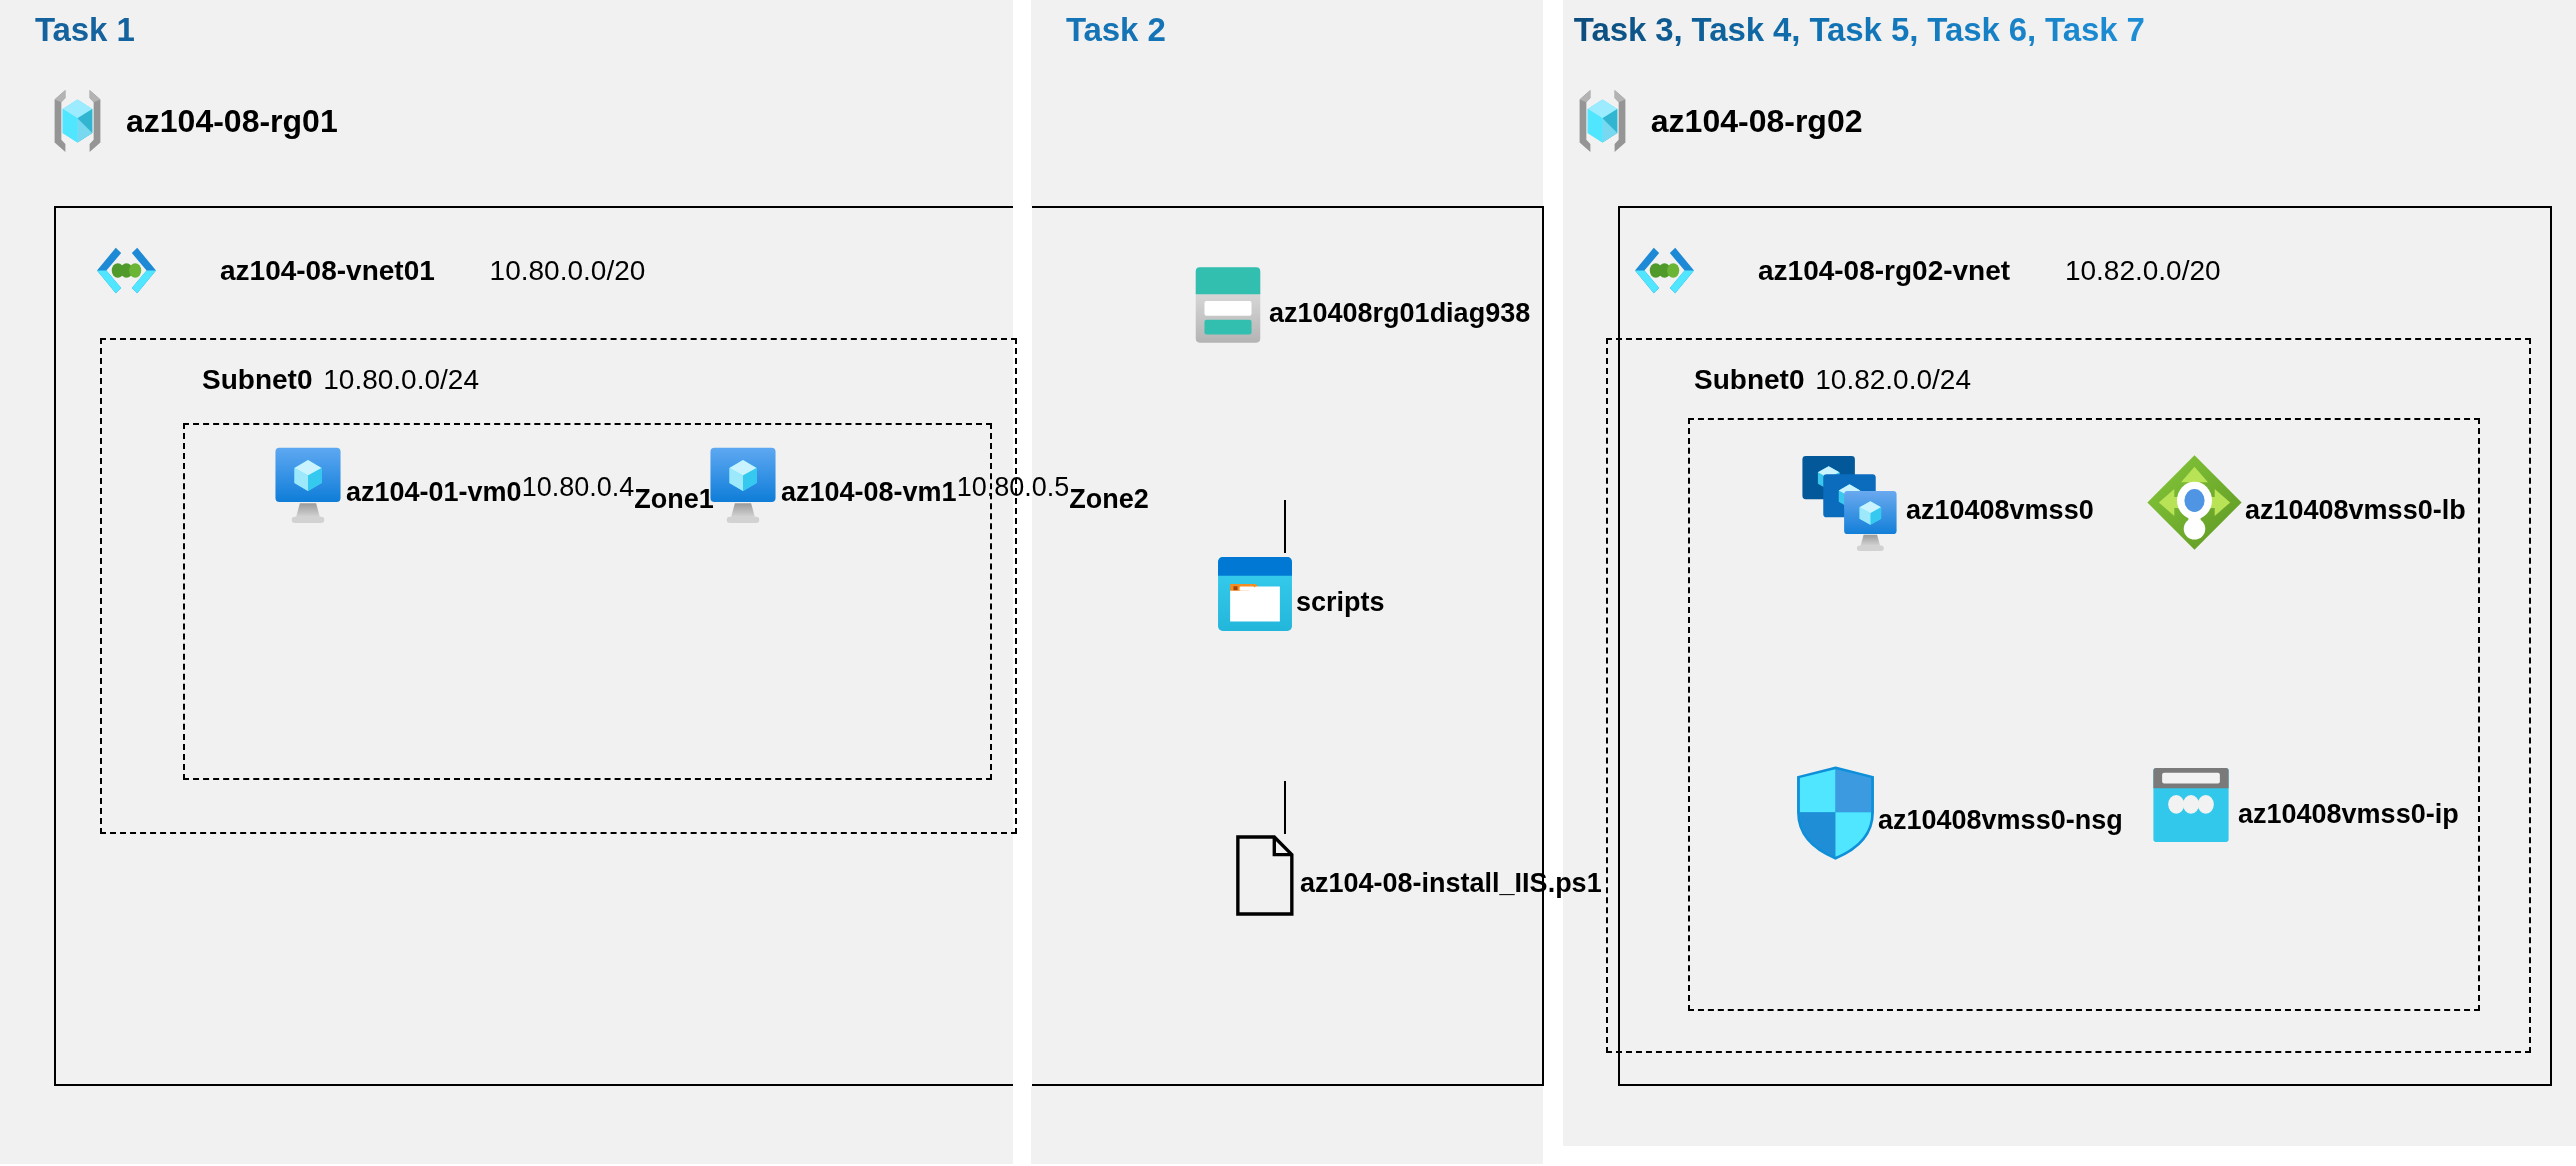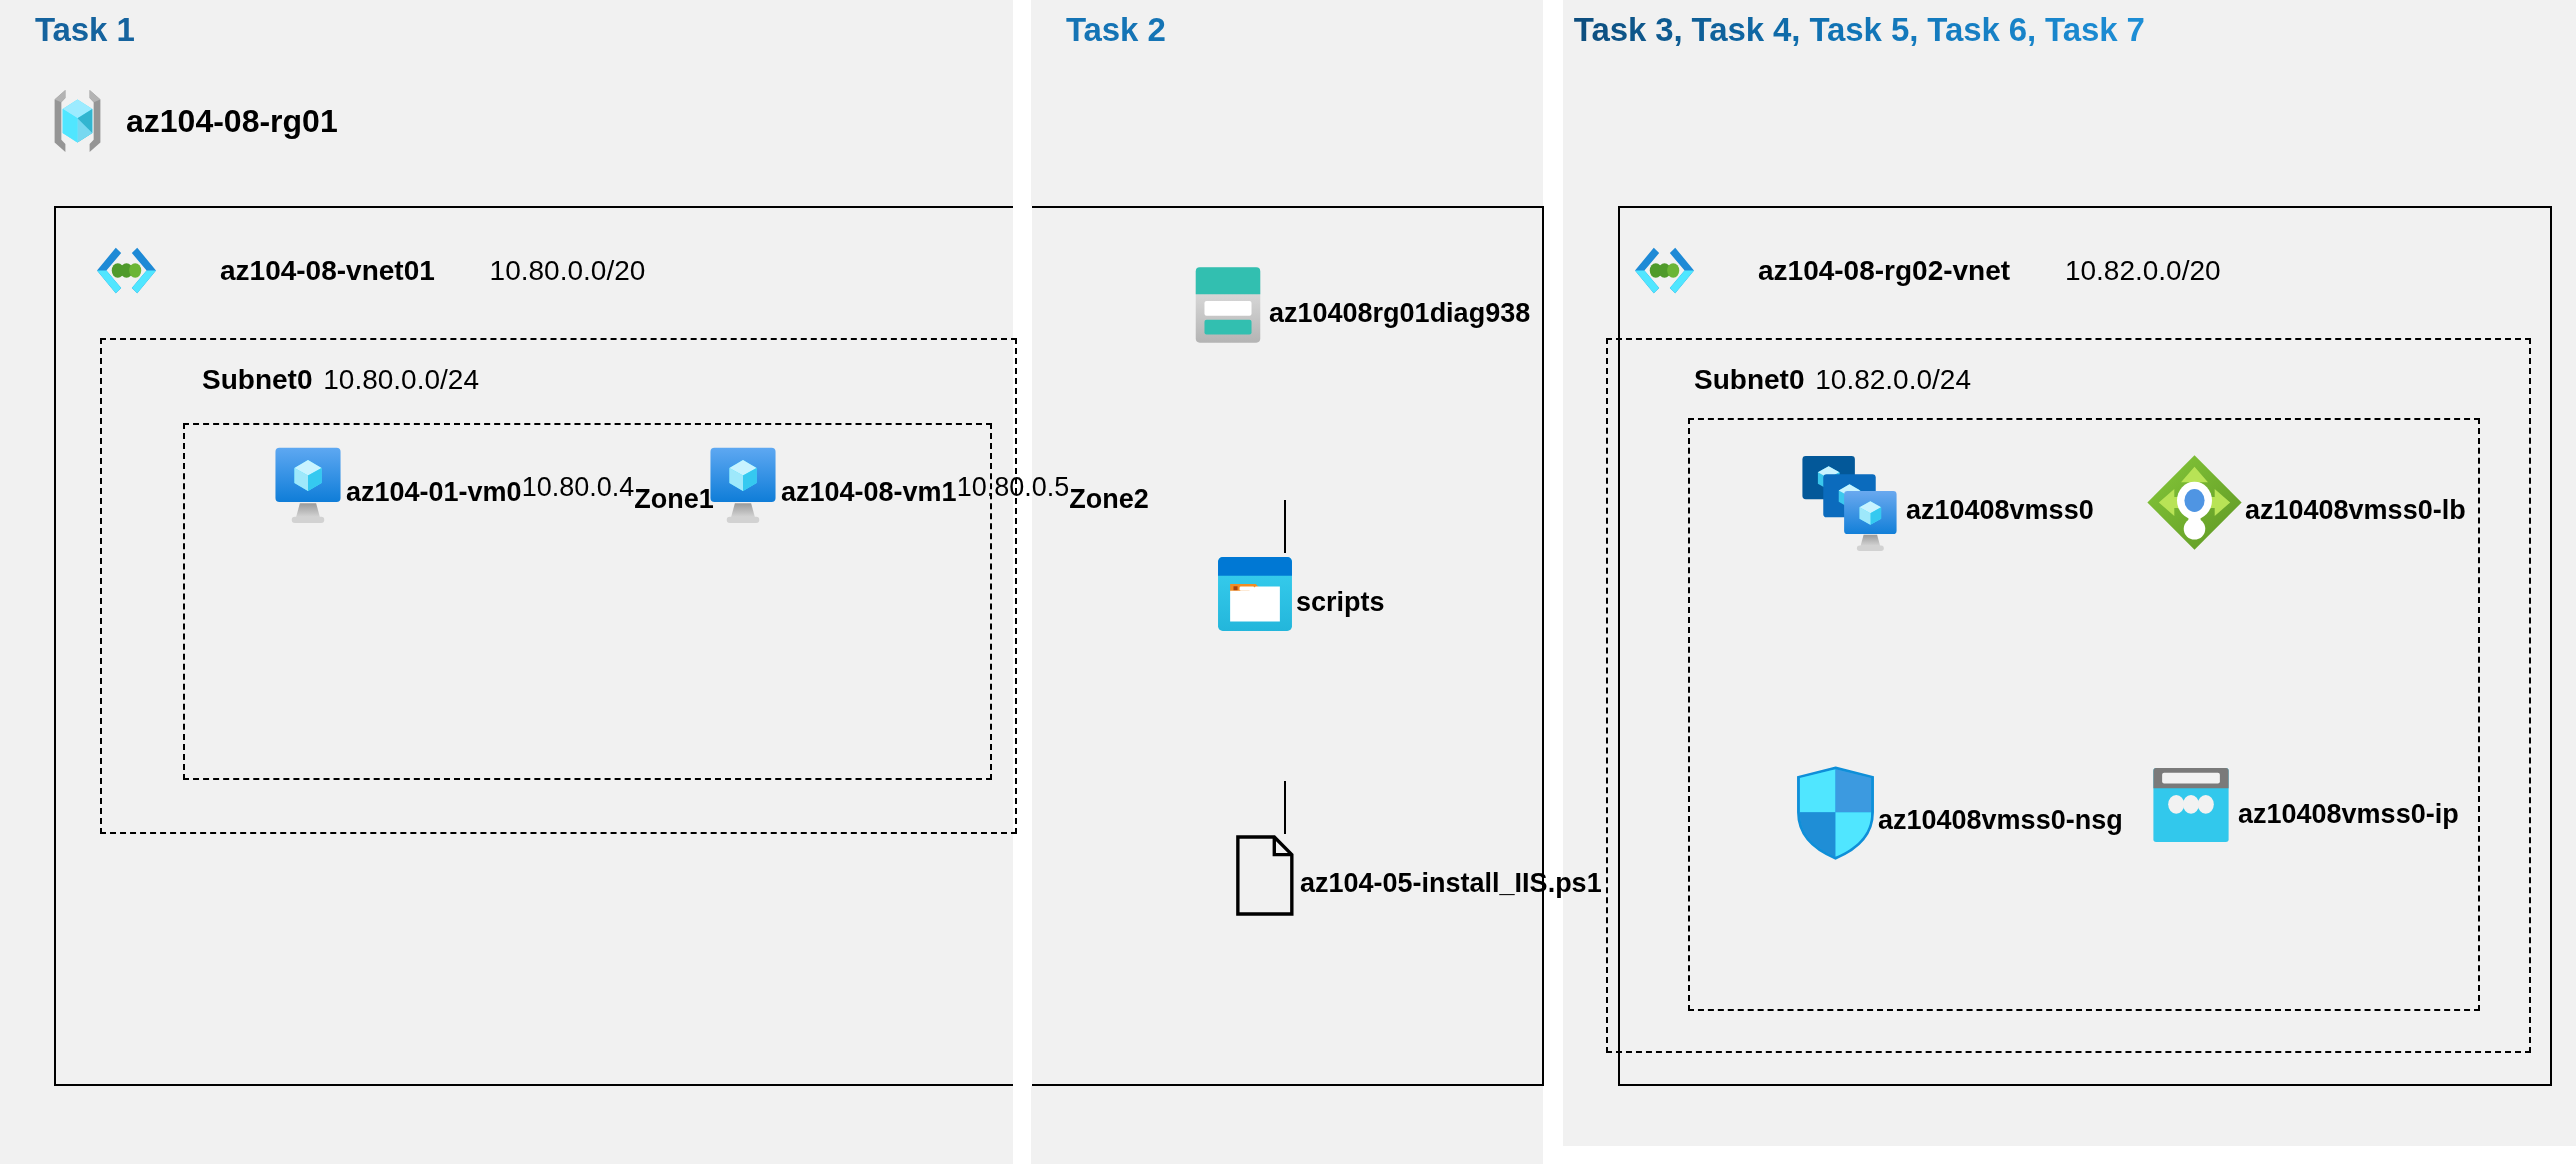--- a/index.html
+++ b/index.html
@@ -113,20 +113,36 @@
   </div>
 </div>
 
 <div class="panel" id="panel-task2">
   <div class="task-label" id="task2-label">Task 2</div>
 </div>
 
 <div class="panel" id="panel-task3">
   <div class="task-label" id="task3-label">Task 3, Task 4, Task 5, Task 6, Task 7</div>
 
+  <div class="rg-row" style="left:10.8px;top:86px;">
+    <span>
+      <svg width="57" height="70" viewBox="0 0 84 104">
+        <path d="M24 6 L8 20 L8 84 L24 98 L24 86 L18 80 L18 24 L24 18 Z" fill="#959595"></path>
+        <path d="M24 6 L8 20 L18 24 L24 18 Z" fill="#b3b3b3"></path>
+        <path d="M60 6 L76 20 L76 84 L60 98 L60 86 L66 80 L66 24 L60 18 Z" fill="#959595"></path>
+        <path d="M60 6 L76 20 L66 24 L60 18 Z" fill="#b3b3b3"></path>
+        <path d="M42 20 L64 34 L64 70 L42 84 L20 70 L20 34 Z" fill="#50e6ff"></path>
+        <path d="M42 20 L64 34 L42 48 L20 34 Z" fill="#9cebff"></path>
+        <path d="M42 48 L64 34 L64 70 L42 84 Z" fill="#32b5d0"></path>
+        <path d="M42 48 L64 70 L42 84 L20 70 Z" fill="#8fe4fb" opacity=".75"></path>
+        <path d="M42 48 L42 84 L20 70 L20 34 Z" fill="#50e6ff"></path>
+      </svg>
+    </span>
+    <span class="rg-name">az104-08-rg02</span>
+  </div>
 </div>
 
 <div class="vnet-box" id="vnet01-box"></div>
 <div id="vnet-box-cover"></div>
 
 <div class="vnet-row" id="vnet01-row">
   <span>
     <svg width="67" height="67" viewBox="0 0 100 100">
       <path d="M34 16 L42 24 L20 50 L42 76 L34 84 L6 50 Z" fill="#1e8ad6"></path>
       <path d="M20 50 L42 76 L34 84 L6 50 Z" fill="#50e6ff"></path>
@@ -246,21 +262,21 @@
 
 <div class="connector" id="conn2"></div>
 
 <div class="node" id="ps1-node">
   <span>
     <svg width="73" height="85" viewBox="0 0 108 126">
       <path d="M16 6 H70 L96 32 V120 H16 Z" fill="#f1f1f1" stroke="#000" stroke-width="5" stroke-linejoin="miter"></path>
       <path d="M70 6 V32 H96" fill="none" stroke="#000" stroke-width="5" stroke-linejoin="miter"></path>
     </svg>
   </span>
-  <span class="nm">az104-05-install_IIS.ps1</span>
+  <span class="nm">az104-08-install_IIS.ps1</span>
 </div>
 
 <div class="vnet-box" id="vnet02-box"></div>
 
 <div class="vnet-row" id="vnet02-row">
   <span>
     <svg width="67" height="67" viewBox="0 0 100 100">
       <path d="M34 16 L42 24 L20 50 L42 76 L34 84 L6 50 Z" fill="#1e8ad6"></path>
       <path d="M20 50 L42 76 L34 84 L6 50 Z" fill="#50e6ff"></path>
       <path d="M66 16 L58 24 L80 50 L58 76 L66 84 L94 50 Z" fill="#1e8ad6"></path>

